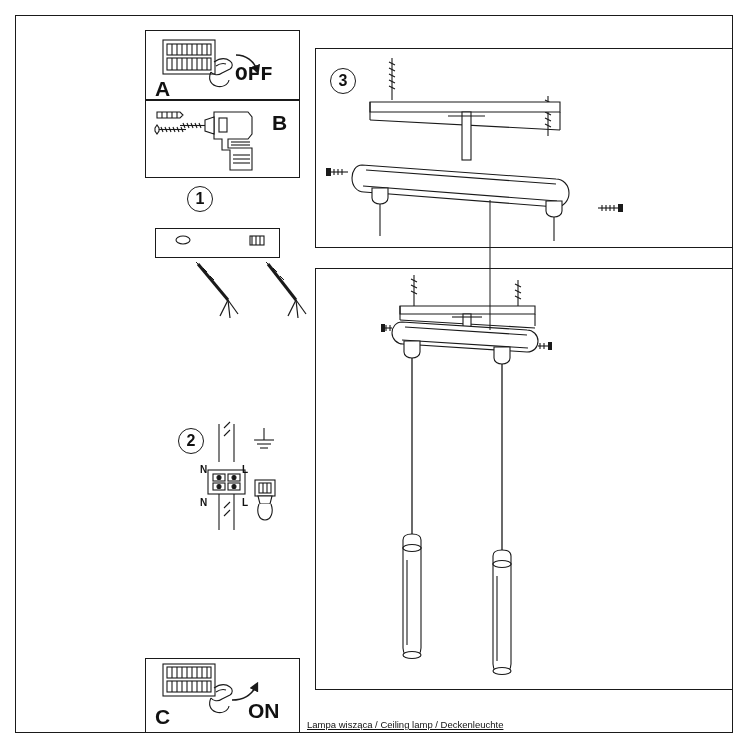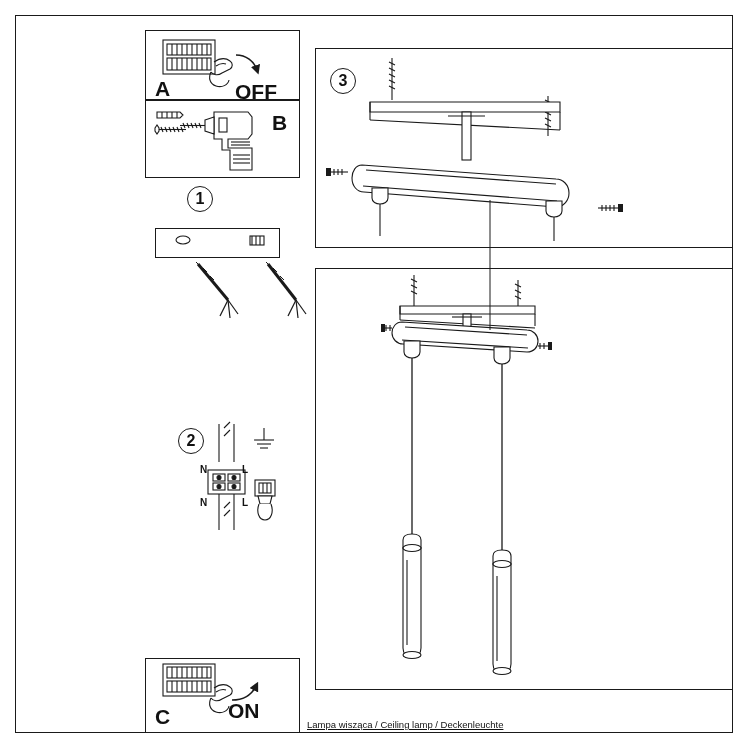--- a/index.html
+++ b/index.html
@@ -322,30 +322,30 @@
         <path d="M211,698 C208,704 210,710 216,712 C222,714 228,711 229,706"></path>
 
         <path d="M232,700 C244,700 252,694 256,686" marker-end="url(#arrowhead)" stroke-width="1.6"></path>
       </g>
 
       <line x1="300" y1="690" x2="733" y2="690" stroke-width="0"></line>
     </g>
   </svg>
 
   <div class="lbl big-letter" style="left:155px; top:78px;">A</div>
-  <div class="lbl big-word" style="left:235px; top:81px;">OFF</div>
+  <div class="lbl big-word" style="left:235px; top:64px;font-family:Liberation Mono, monospace;">OFF</div>
   <div class="lbl big-letter" style="left:272px; top:112px;">B</div>
 
   <div class="circle-num" style="left:187px; top:186px;">1</div>
   <div class="circle-num" style="left:178px; top:428px;">2</div>
   <div class="circle-num" style="left:330px; top:68px;">3</div>
 
   <div class="small-lbl" style="left:200px; top:464px;">N</div>
   <div class="small-lbl" style="left:242px; top:464px;">L</div>
   <div class="small-lbl" style="left:200px; top:497px;">N</div>
   <div class="small-lbl" style="left:242px; top:497px;">L</div>
 
   <div class="lbl big-letter" style="left:155px; top:706px;">C</div>
-  <div class="lbl big-word" style="left:228px; top:700px;">ON</div>
+  <div class="lbl big-word" style="left:248px; top:700px;">ON</div>
 
   <div class="footer-text" style="left:307px; top:718px;text-decoration:underline;">Lampa wisząca / Ceiling lamp / Deckenleuchte</div>
 
 </div>
 
 </body></html>

